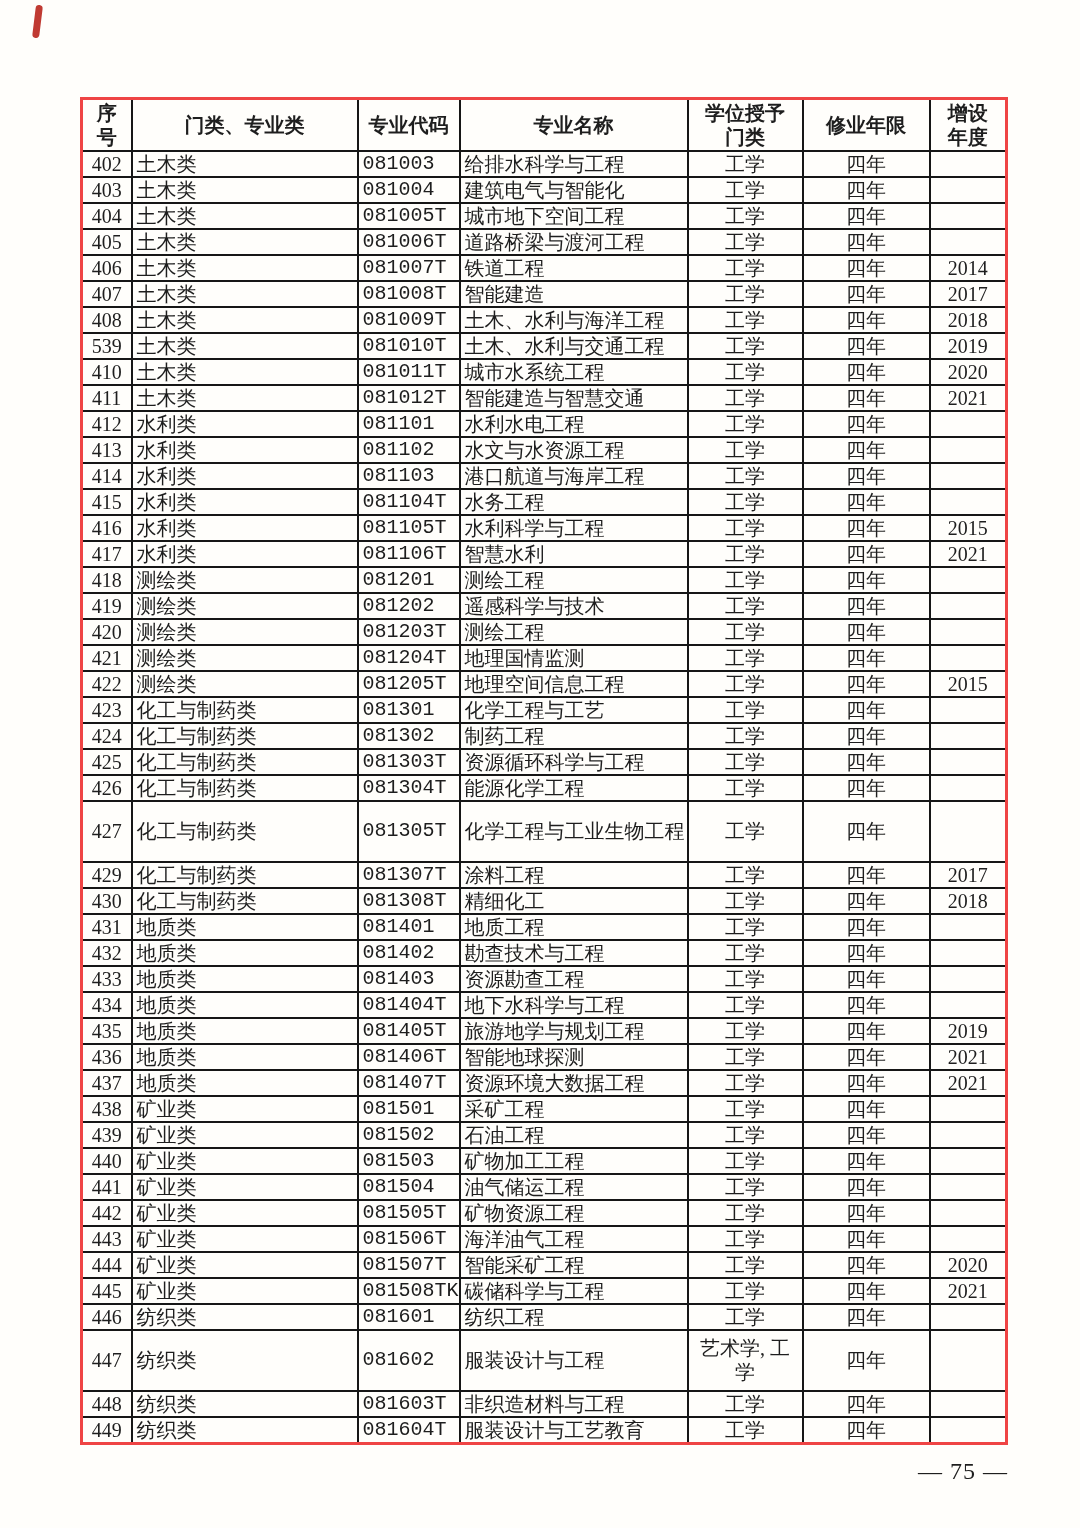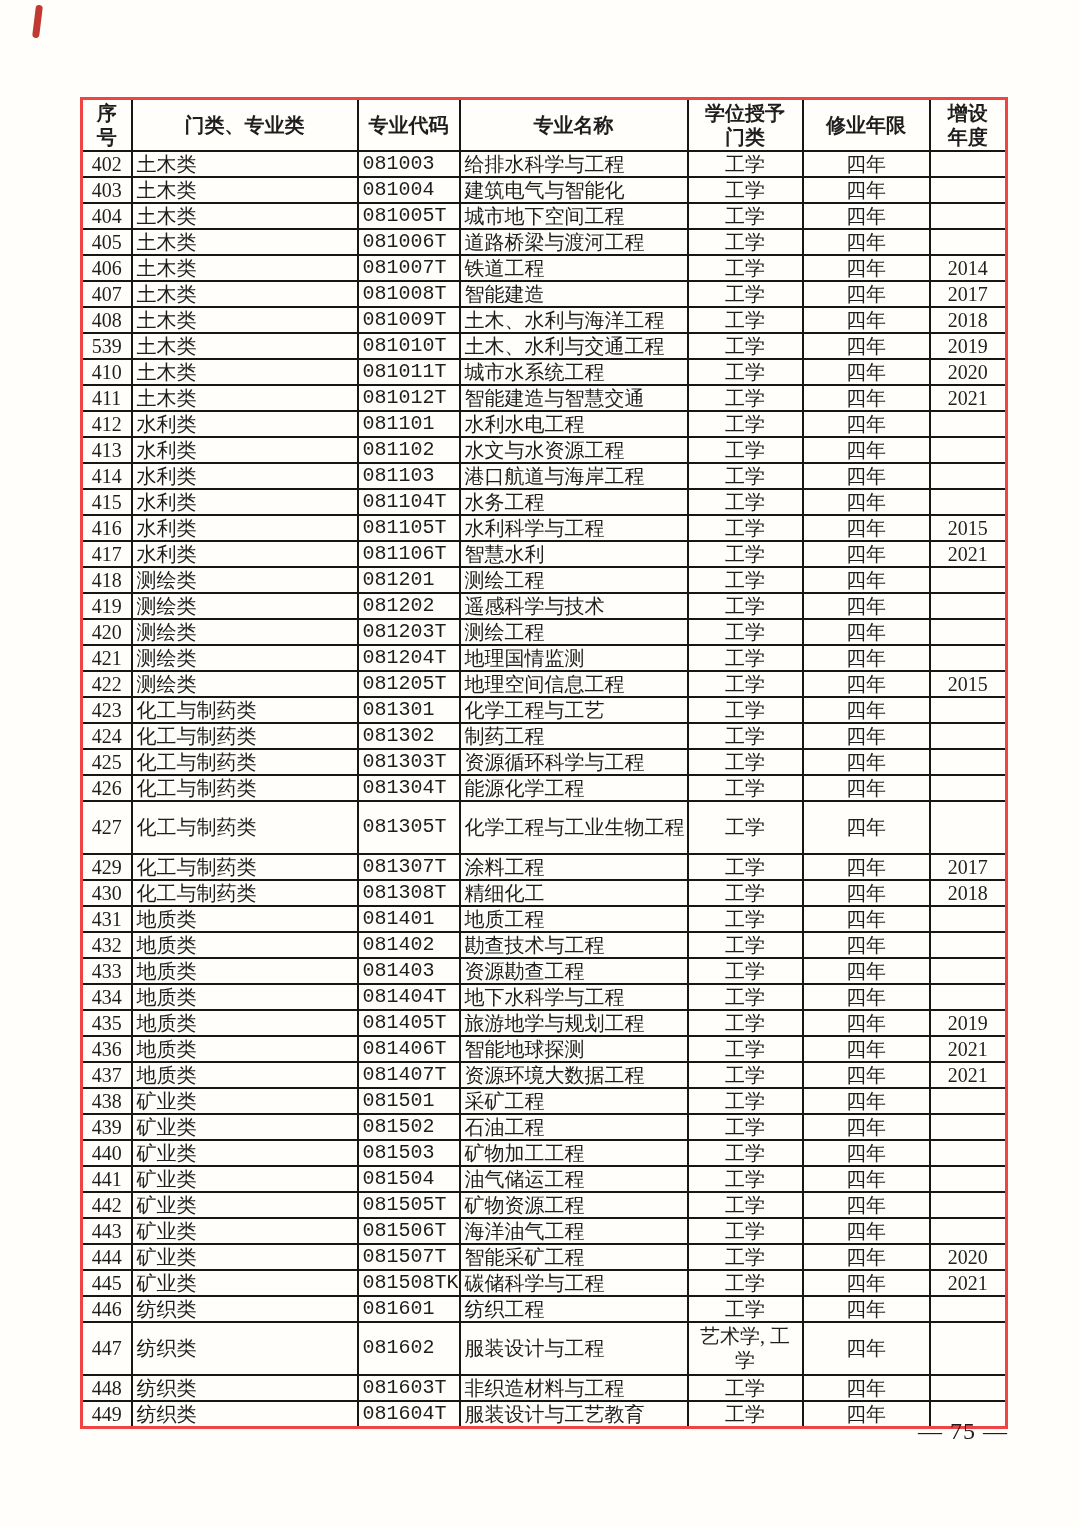--- a/index.html
+++ b/index.html
@@ -37,31 +37,31 @@
   }
   table.majors{border:3px solid #ef4444;}
   thead tr{height:52px;}
   thead th{
     font-weight:bold;
     text-align:center;
     white-space:pre-line;
     line-height:25px;
   }
   tbody tr{height:25px;margin-top:37px;}
-  tbody tr.tall{height:53px;}
+  tbody tr.tall{height:61px;}
   td.c-index{text-align:center;font-family:"Liberation Serif",serif;}
   td.c-category{text-align:left;padding-left:5px;white-space:nowrap;}
   td.c-code{text-align:left;padding-left:5px;font-family:Liberation Mono, monospace;white-space:nowrap;}
   td.c-name{text-align:left;padding-left:7px;white-space:nowrap;}
   td.c-degree{text-align:center;white-space:normal;line-height:24px;}
   td.c-years{text-align:center;}
   td.c-year-added{text-align:center;font-family:"Liberation Serif",serif;}
   .page-number{
     position:absolute;
-    right:72px;top:1418px;
+    right:72px;top:1458px;
     font-size:24px;
     letter-spacing:1px;
     color:#1e1e1e;
     font-family:"Liberation Serif","DejaVu Serif",serif;
   }
 </style>
 </head>
 <body>
 
 <div class="red-mark" style="background: rgb(192, 58, 50);"></div>

